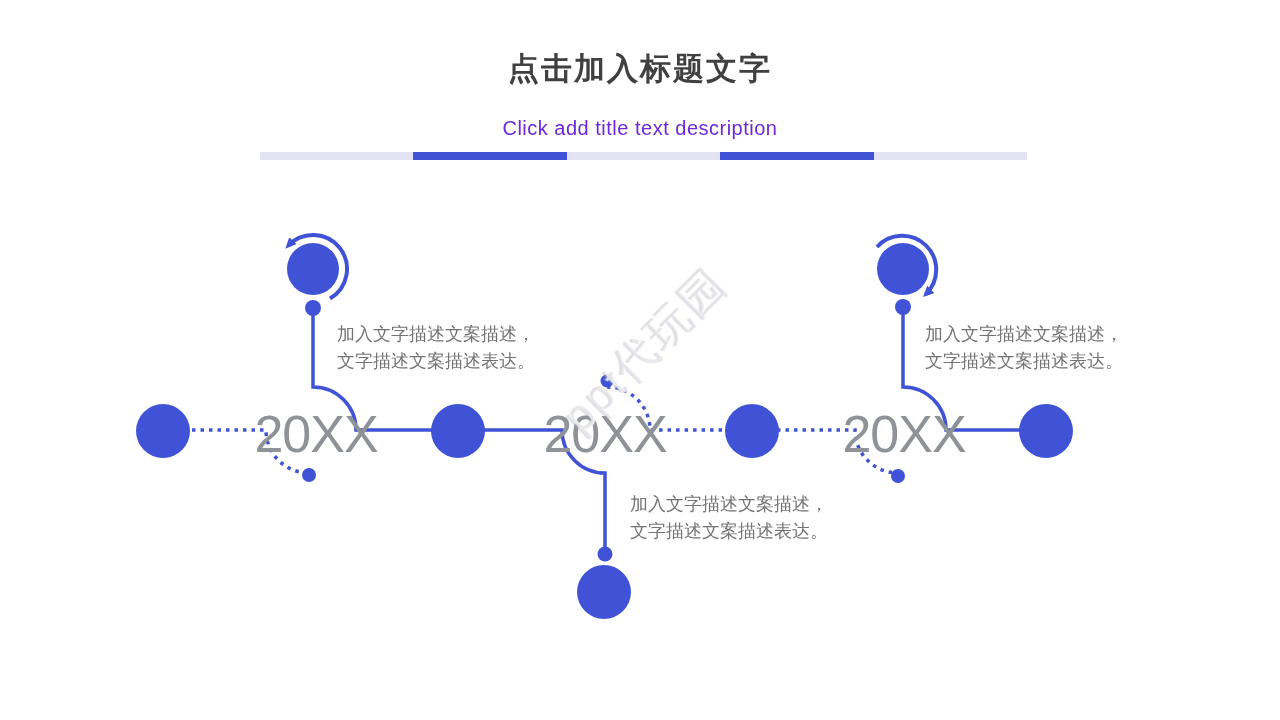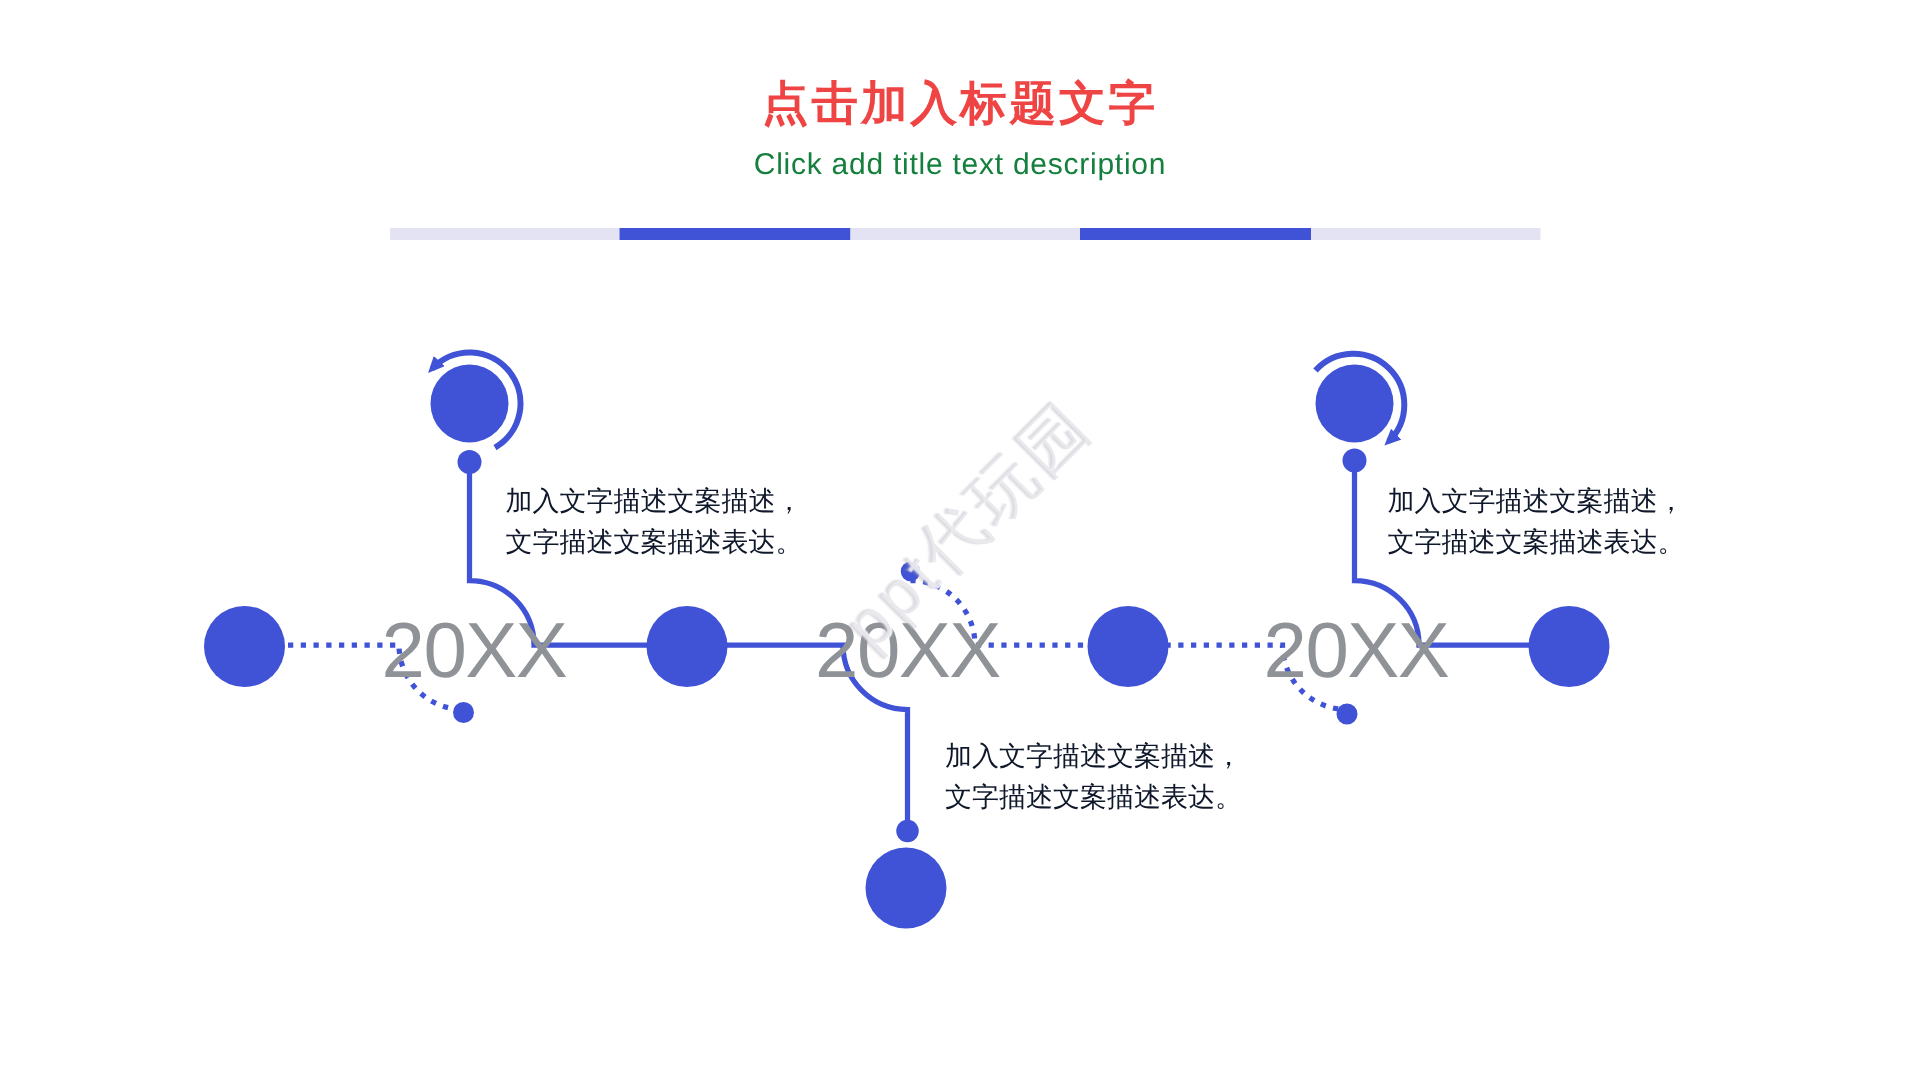--- a/index.html
+++ b/index.html
@@ -5,25 +5,25 @@
   html,body{margin:0;padding:0;}
   body{
     width:1280px;height:720px;background:#ffffff;overflow:hidden;position:relative;
     font-family:"Liberation Sans","DejaVu Sans",sans-serif;
   }
   .slide{position:absolute;inset:0;}
 
   
   .header{position:absolute;left:0;right:0;top:48px;text-align:center;}
   .title-zh{
-    font-size:31px;font-weight:bold;color:#ef4444;letter-spacing:2px;
+    font-size:31px;font-weight:bold;color:#404040;letter-spacing:2px;
     font-family:"Liberation Sans","DejaVu Sans",sans-serif;
   }
   .title-en{
-    margin-top:9px;font-size:20px;color:#15803d;letter-spacing:0.5px;
+    margin-top:27px;font-size:20px;color:#6d28d9;letter-spacing:0.5px;
   }
 
   
   .divider-bar{
     position:absolute;left:260px;top:152px;width:767px;height:8px;display:flex;
   }
   .divider-bar .seg{flex:1 1 0;}
   .seg-light{background:#e3e3f4;}
   .seg-accent{background:#4052d5;}
 
@@ -35,21 +35,21 @@
     font-size:52px;color:#8f9296;letter-spacing:-1px;white-space:nowrap;
     font-family:"Liberation Sans","DejaVu Sans",sans-serif;
   }
   .year-1{left:316px;}
   .year-2{left:605px;}
   .year-3{left:904px;}
 
   .desc{
     position:absolute;width:250px;
     font-family:"Liberation Serif","DejaVu Serif",serif;
-    font-size:18px;line-height:27px;color:#0f172a;white-space:nowrap;
+    font-size:18px;line-height:27px;color:#737373;white-space:nowrap;
   }
   .desc-1{left:337px;top:321px;}
   .desc-2{left:630px;top:491px;}
   .desc-3{left:925px;top:321px;}
 
   
   .watermark{
     position:absolute;left:520px;top:270px;width:250px;height:160px;
     display:flex;align-items:center;justify-content:center;
     transform:rotate(-45deg);

